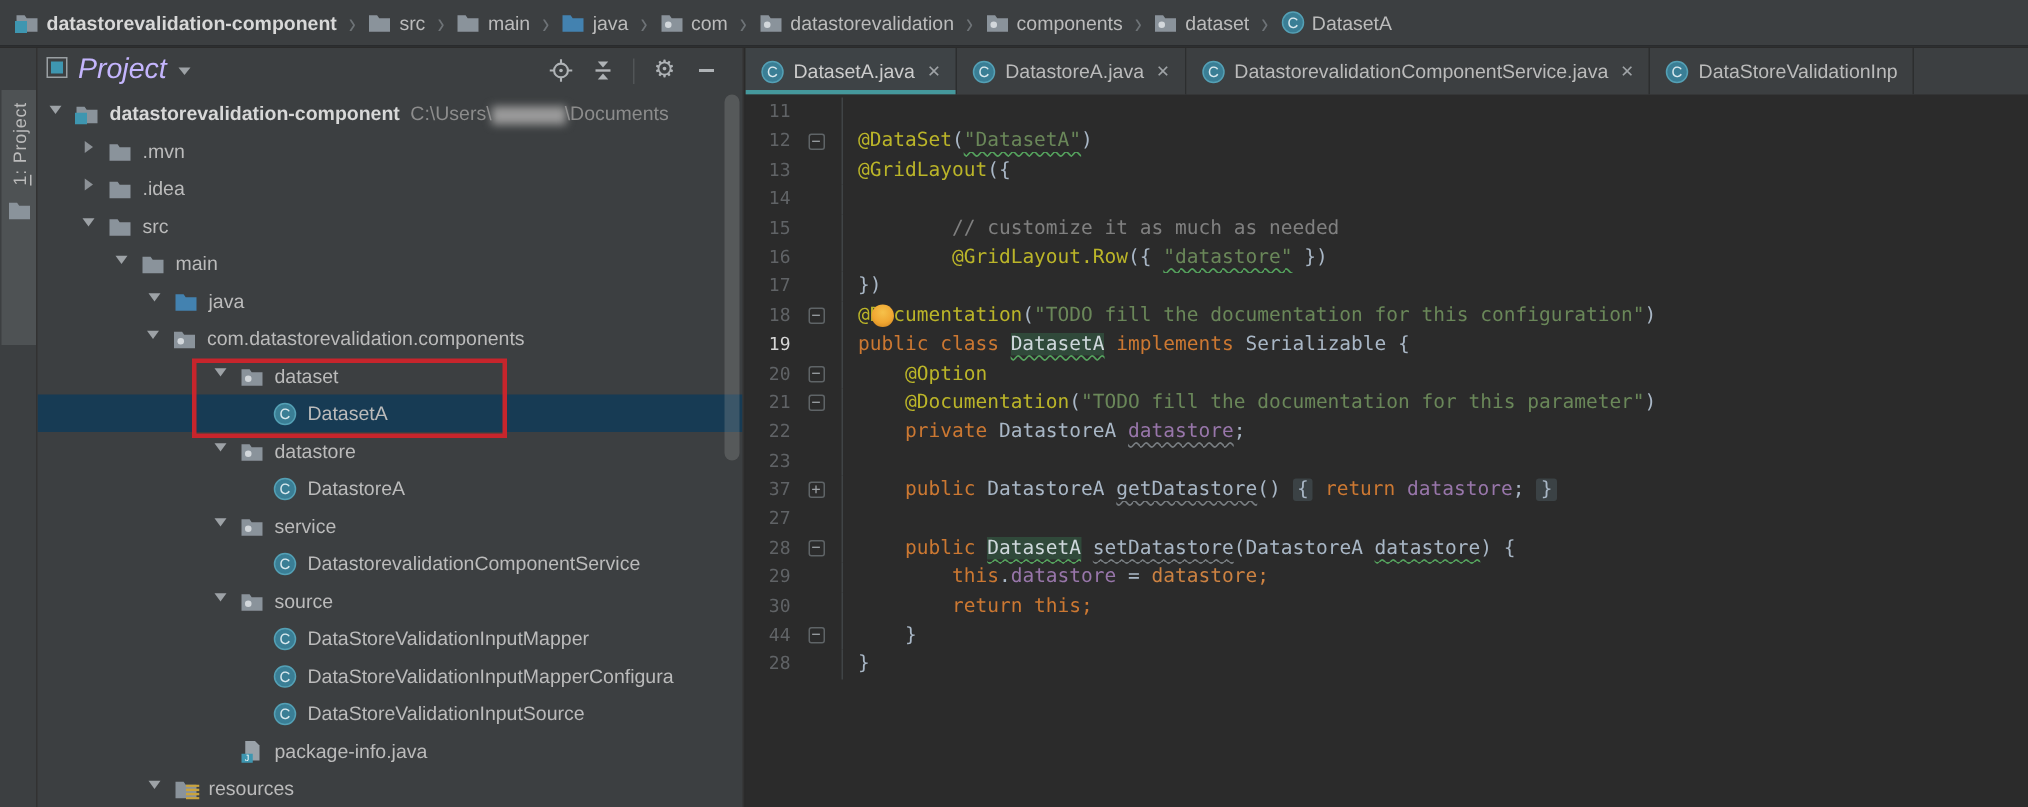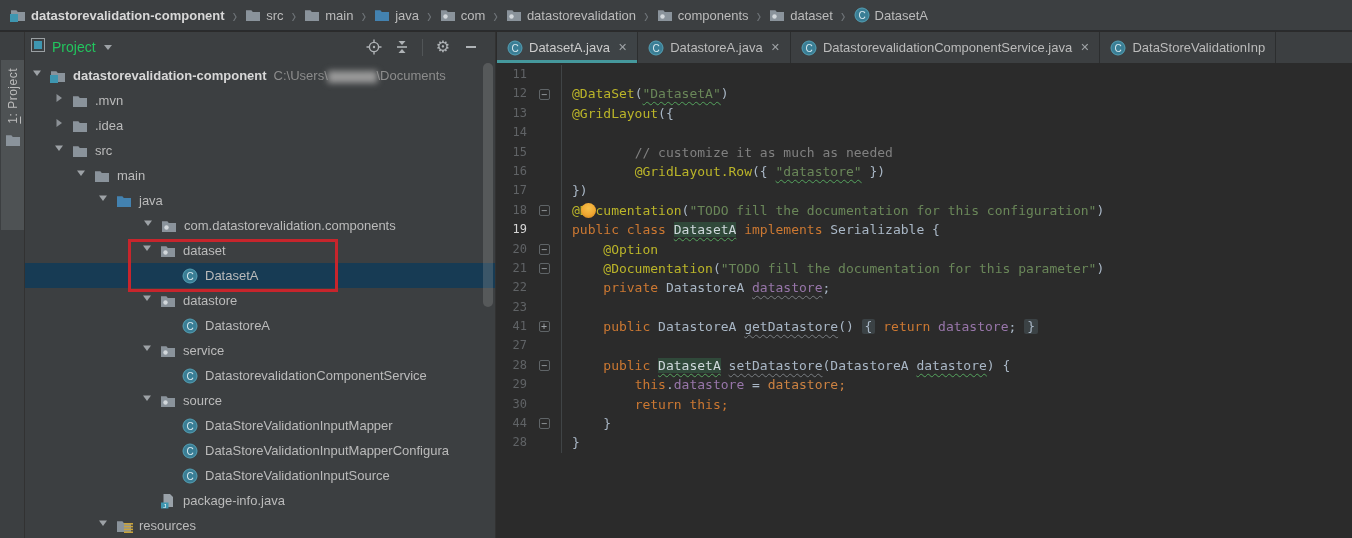--- a/index.html
+++ b/index.html
@@ -25,21 +25,21 @@
   #stripe-label { writing-mode:vertical-rl; transform:rotate(180deg);
                   color:#BBBBBB; font-size:12px; letter-spacing:0.5px; }
   #stripe-label u { text-decoration:underline; }
   #stripe-btn svg { margin-top:8px; transform:none; }
 
   
   #project-panel { position:absolute; top:32px; left:25px; width:471px; height:506px;
                    background:#3C3F41; border-right:1px solid #323232; overflow:hidden; }
   #pp-header { position:absolute; top:0; left:0; right:0; height:30px;
                display:flex; align-items:center; padding:0 6px; }
-  #pp-title { color:#22c55e; font-size:14px; margin-left:7px; }
+  #pp-title { color:#c4b5fd; font-size:19px; margin-left:7px;font-style:italic; }
   #pp-caret { width:0; height:0; border-left:4px solid transparent; border-right:4px solid transparent;
               border-top:5px solid #9DA2A6; margin-left:8px; }
   #pp-actions { margin-left:auto; display:flex; align-items:center; gap:12px; padding-right:10px;}
   .pp-act { width:16px; height:16px; display:flex; align-items:center; justify-content:center;
             color:#AFB3B6; cursor:pointer; }
   .pp-sep { width:1px; height:17px; background:#515557; }
   .gear-glyph { font-size:16px; line-height:16px; color:#AFB3B6; }
 
   #tree { position:absolute; top:31px; left:0; right:0; bottom:0; }
   .tree-row { height:25px; display:flex; align-items:center; white-space:nowrap;
@@ -347,21 +347,21 @@
           </span>
           <span class="tw-icon">
             <span style="position:relative;display:inline-flex;width:16px;height:16px;">
               <svg width="16" height="16" viewBox="0 0 16 16">
                 <path d="M1 3.2h5.4l1.4 1.9H15v9H1z" fill="#4382B0"></path>
               </svg>
             </span>
           </span>
           <span class="tw-label">java</span>
         </div>
-        <div class="tree-row" style="padding-left:116px">
+        <div class="tree-row" style="padding-left:70px">
           <span class="tw-arrow">
             <span style="position:relative;display:inline-flex;width:16px;height:16px;">
               <svg width="10" height="10" viewBox="0 0 10 10">
                 <path d="M1 2.5h8L5 8z" fill="#9DA2A6"></path>
               </svg>
             </span>
           </span>
           <span class="tw-icon">
             <span style="position:relative;display:inline-flex;width:16px;height:16px;">
               <svg width="16" height="16" viewBox="0 0 16 16">
@@ -678,21 +678,21 @@
           <span class="ln">22</span>
           <span class="fm"></span>
           <span class="ct"><span class="d">    </span><span class="k">private </span><span class="d">DatastoreA </span><span class="fu">datastore</span><span class="d">;</span></span>
         </div>
         <div class="cl">
           <span class="ln">23</span>
           <span class="fm"></span>
           <span class="ct"></span>
         </div>
         <div class="cl">
-          <span class="ln">41</span>
+          <span class="ln">37</span>
           <span class="fm">
             <span class="fold-box">+</span>
           </span>
           <span class="ct"><span class="d">    </span><span class="k">public </span><span class="d">DatastoreA </span><span class="du">getDatastore</span><span class="d">() </span><span class="fb">{</span><span class="d"> </span><span class="k">return </span><span class="f">datastore</span><span class="d">; </span><span class="fb">}</span></span>
         </div>
         <div class="cl">
           <span class="ln">27</span>
           <span class="fm"></span>
           <span class="ct"></span>
         </div>

